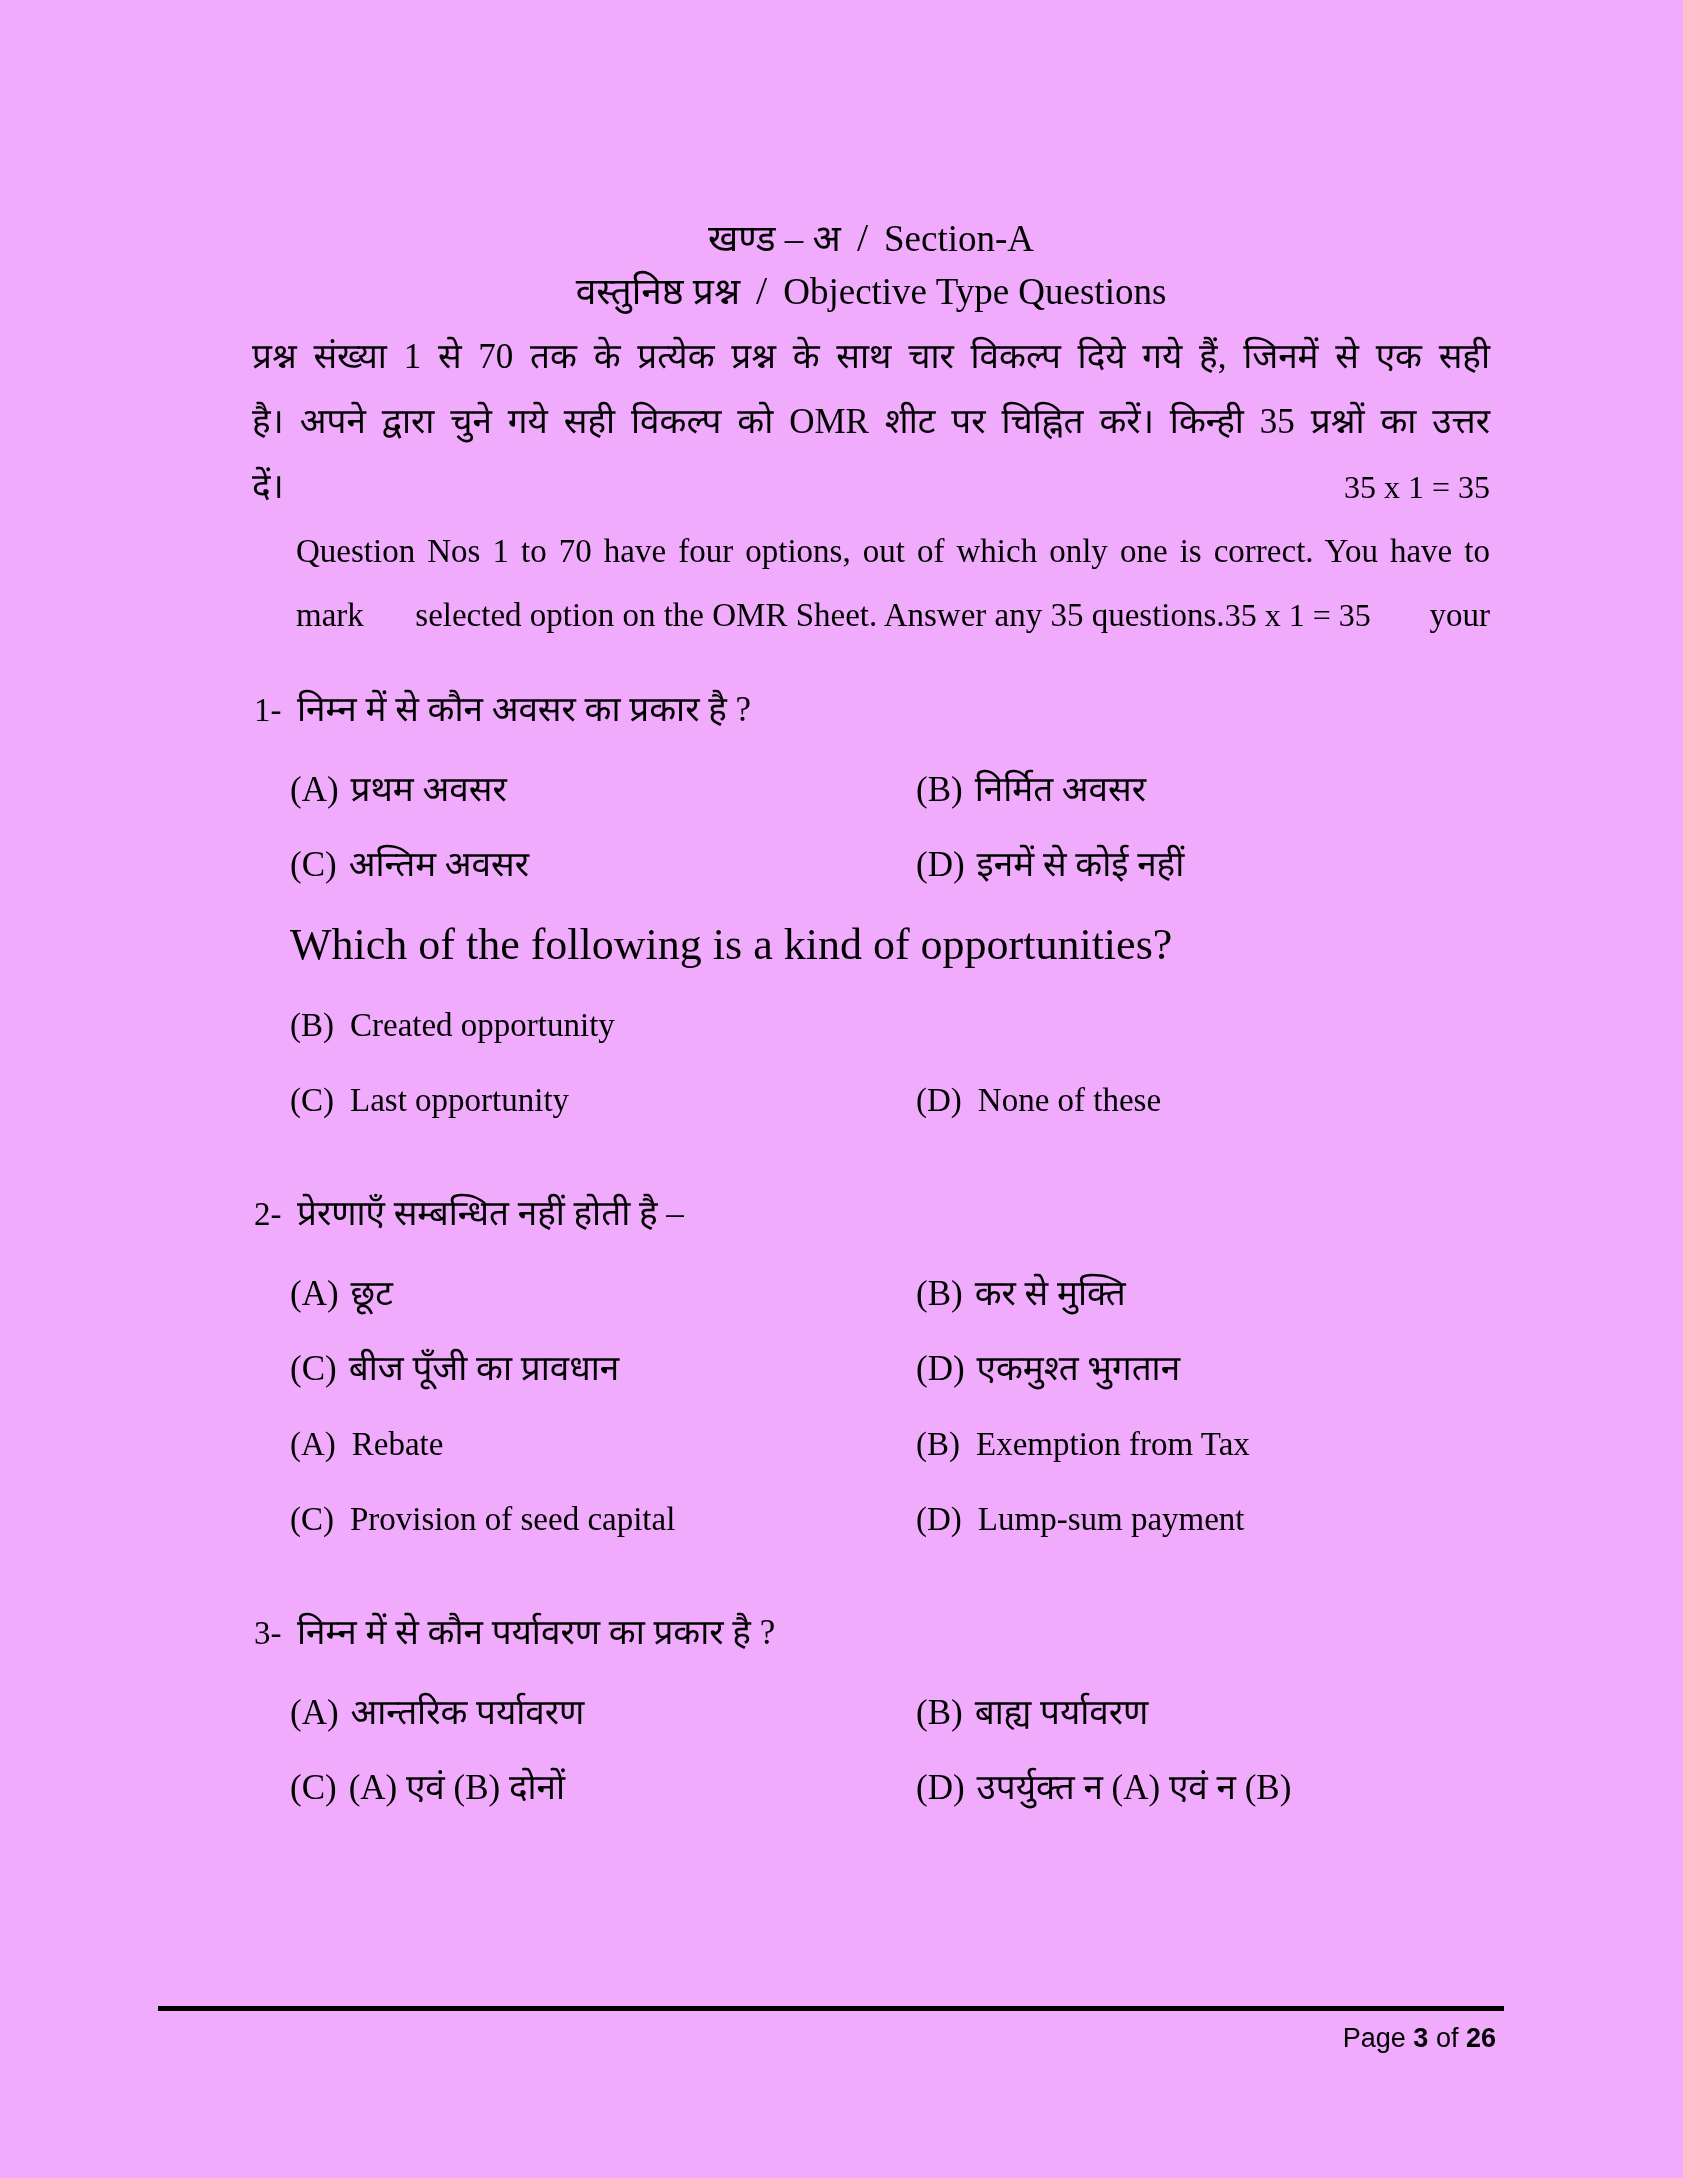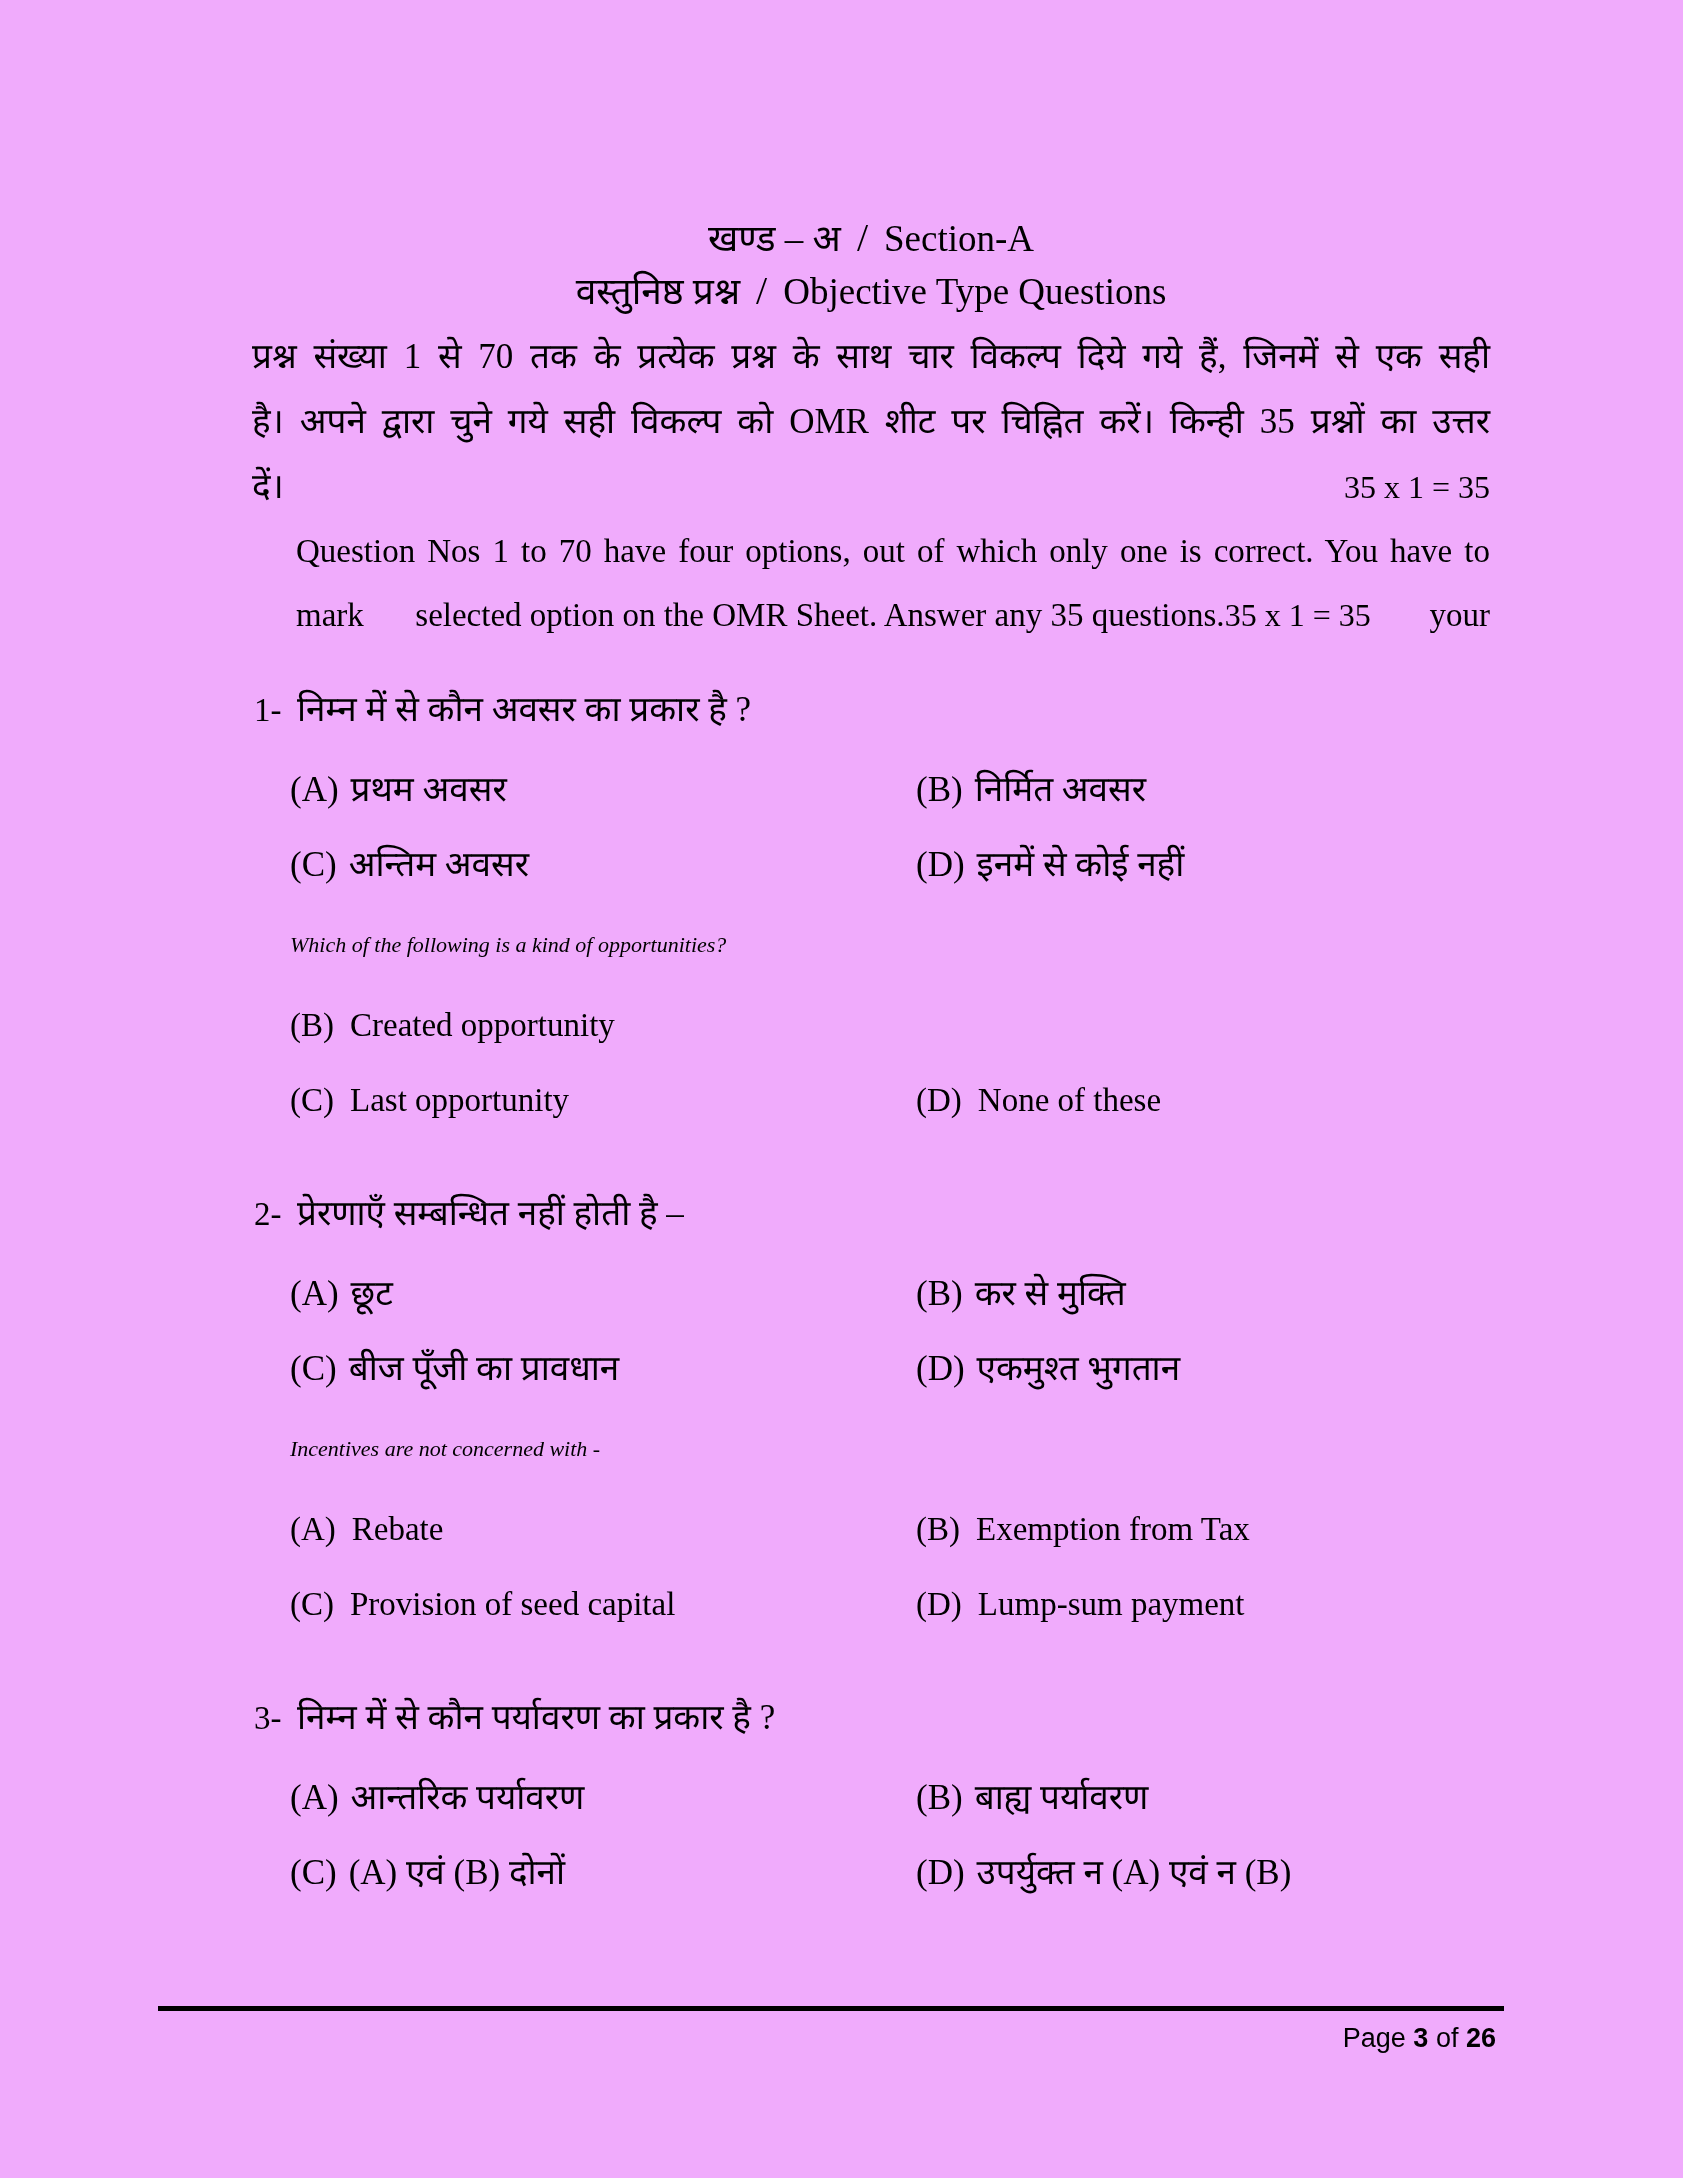--- a/index.html
+++ b/index.html
@@ -102,23 +102,22 @@
   .opt-row + .opt-row {
     margin-top: 29px;
   }
   .opt .label {
     margin-right: 12px;
   }
   .q-en-title {
     margin-left: 38px;
     margin-top: 34px;
     margin-bottom: 34px;
-    font-size: 22px;
-    line-height: 46px;
-    font-style: italic;
+    font-size: 44px;
+    line-height: 46px;
   }
   .opts-en {
     font-size: 33px;
   }
   .opts-en .opt .label {
     margin-right: 16px;
   }
   .footer-line {
     position: absolute;
     left: 158px;
@@ -204,21 +203,20 @@
         <span>प्रेरणाएँ सम्बन्धित नहीं होती है –</span>
       </div>
       <div class="opt-row">
         <div class="opt"><span class="label">(A)</span><span>छूट</span></div>
         <div class="opt"><span class="label">(B)</span><span>कर से मुक्ति</span></div>
       </div>
       <div class="opt-row">
         <div class="opt"><span class="label">(C)</span><span>बीज पूँजी का प्रावधान</span></div>
         <div class="opt"><span class="label">(D)</span><span>एकमुश्त भुगतान</span></div>
       </div>
-      <div class="q-en-title">Incentives are not concerned with -</div>
       <div class="opt-row opts-en">
         <div class="opt"><span class="label">(A)</span><span>Rebate</span></div>
         <div class="opt"><span class="label">(B)</span><span>Exemption from Tax</span></div>
       </div>
       <div class="opt-row opts-en">
         <div class="opt"><span class="label">(C)</span><span>Provision of seed capital</span></div>
         <div class="opt"><span class="label">(D)</span><span>Lump-sum payment</span></div>
       </div>
     </div>
 

